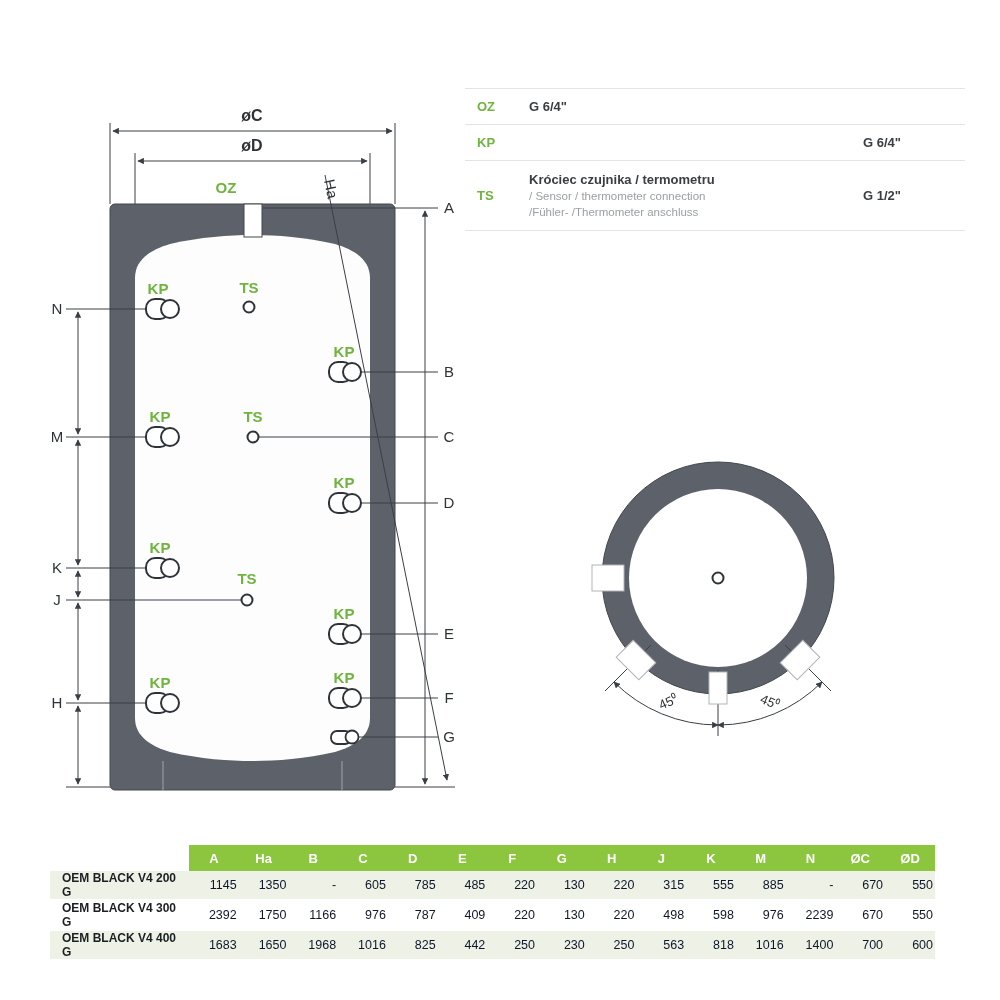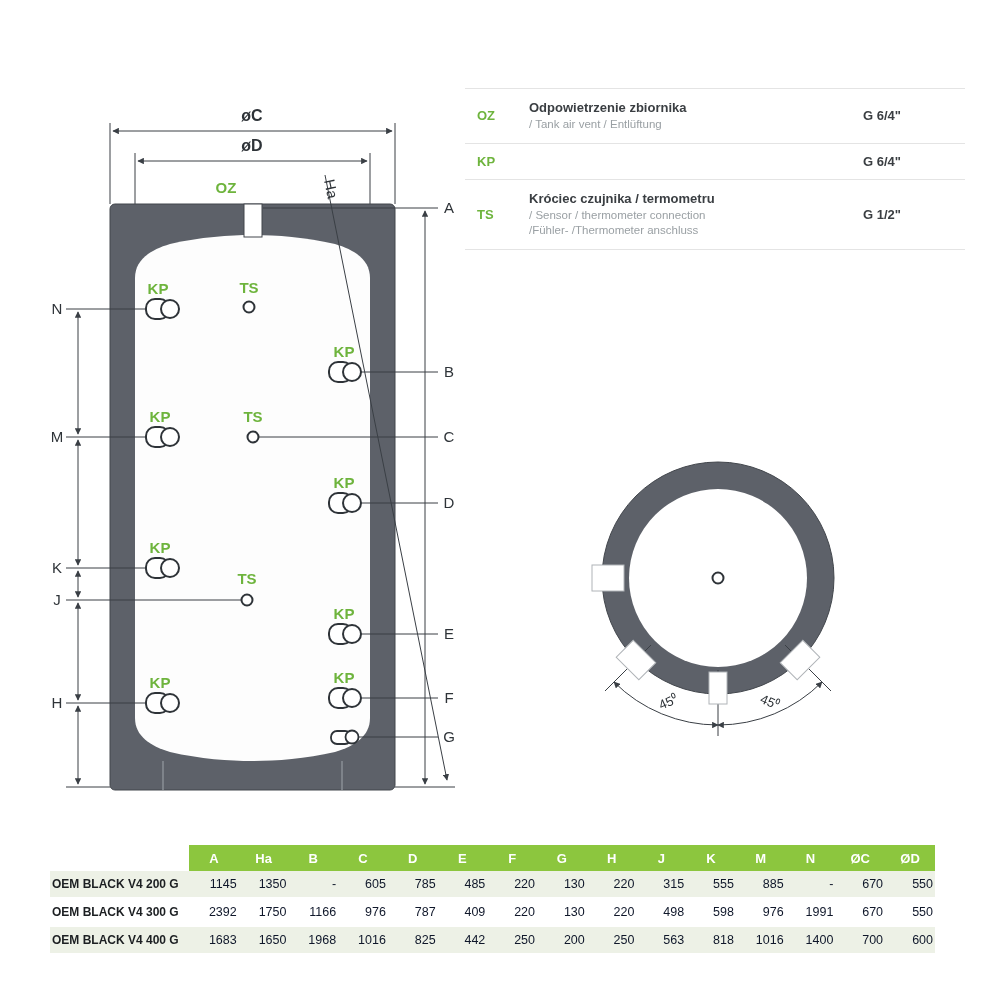--- a/index.html
+++ b/index.html
@@ -31,21 +31,21 @@
   .legend-size{flex:0 0 90px;font-weight:bold;font-size:13px;color:#3a3e42;}
 
   
   .dims{position:absolute;left:50px;top:845px;width:885px;border-collapse:collapse;table-layout:fixed;}
   .dims th,.dims td{height:26px;text-align:center;padding:0 2px;font-size:12.5px;}
   .dims thead th{background:#8cc63e;color:#ffffff;font-weight:bold;font-size:13px;}
   .dims thead th.corner{background:#ffffff;width:135px;}
   .dims tbody tr:nth-child(odd){background:#edf1e6;}
   .dims tbody tr:nth-child(even){background:#ffffff;}
   .dims tbody tr{border-bottom:2px solid #ffffff;}
-  .dims th.row-label{text-align:left;padding-left:2px;font-weight:bold;font-size:12px;color:#1c1f22;}
+  .dims th.row-label{text-align:left;padding-left:12px;font-weight:bold;font-size:12px;color:#1c1f22;}
   .dims td{color:#0f172a;text-align:right;}
 </style>
 </head>
 <body>
 
 <div class="page">
 
   <svg class="tank-svg" width="470" height="710" viewBox="0 0 470 710">
     <defs>
       <marker id="arr1" viewBox="0 0 10 10" refX="9" refY="5" markerWidth="6.5" markerHeight="6.5" orient="auto-start-reverse">
@@ -177,25 +177,20 @@
     <text class="green" x="344" y="593" text-anchor="middle">KP</text>
 
     <text class="green" x="249" y="203" text-anchor="middle">TS</text>
     <text class="green" x="253" y="332" text-anchor="middle">TS</text>
     <text class="green" x="247" y="494" text-anchor="middle">TS</text>
   </svg>
 
   <div class="legend">
     <div class="legend-row">
       <span class="legend-code">OZ</span>
-      <div class="legend-text">
-        <div class="legend-title">Odpowietrzenie zbiornika</div>
-        <div class="legend-sub">/ Tank air vent / Entlüftung</div>
-
-      </div>
       <span class="legend-size">G 6/4"</span>
     </div>
     <div class="legend-row">
       <span class="legend-code">KP</span>
       <div class="legend-text">
 
       </div>
       <span class="legend-size">G 6/4"</span>
     </div>
     <div class="legend-row">
@@ -286,34 +281,34 @@
           <td>1166</td>
           <td>976</td>
           <td>787</td>
           <td>409</td>
           <td>220</td>
           <td>130</td>
           <td>220</td>
           <td>498</td>
           <td>598</td>
           <td>976</td>
-          <td>1991</td>
+          <td>2239</td>
           <td>670</td>
           <td>550</td>
         </tr>
         <tr>
           <th class="row-label">OEM BLACK V4 400 G</th>
           <td>1683</td>
           <td>1650</td>
           <td>1968</td>
           <td>1016</td>
           <td>825</td>
           <td>442</td>
           <td>250</td>
-          <td>200</td>
+          <td>230</td>
           <td>250</td>
           <td>563</td>
           <td>818</td>
           <td>1016</td>
           <td>1400</td>
           <td>700</td>
           <td>600</td>
         </tr>
       </tbody>
   </table>

